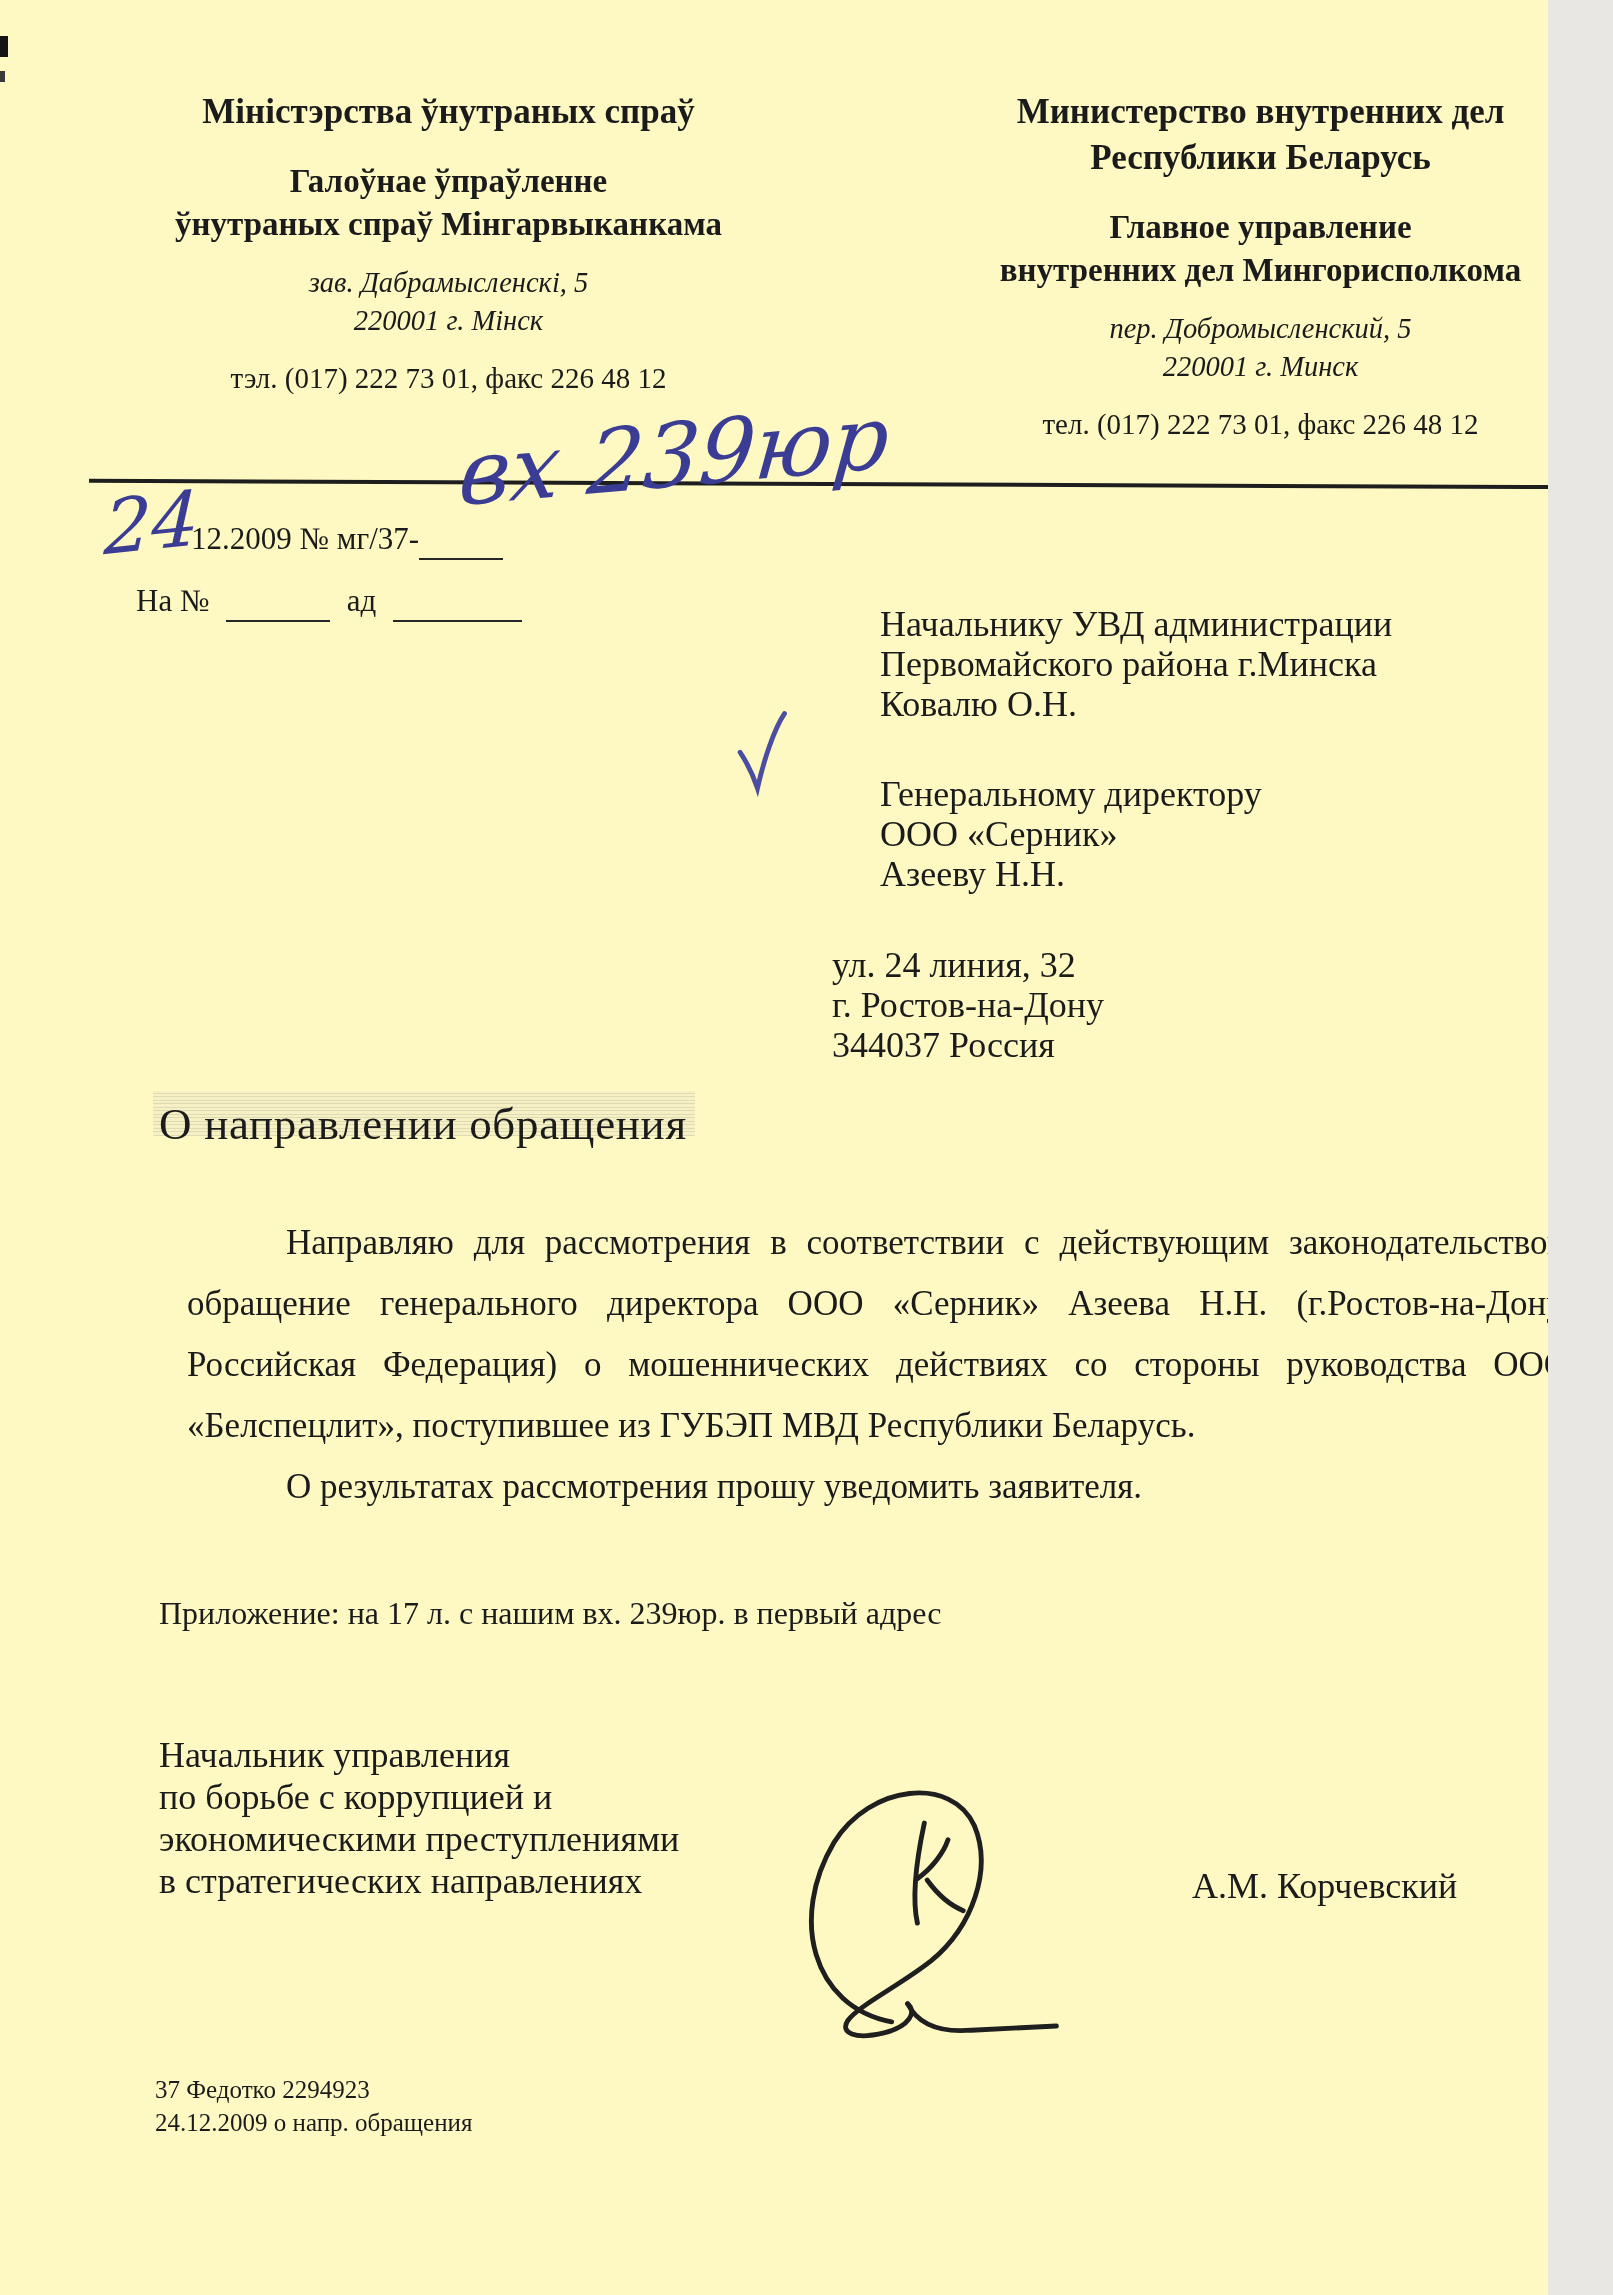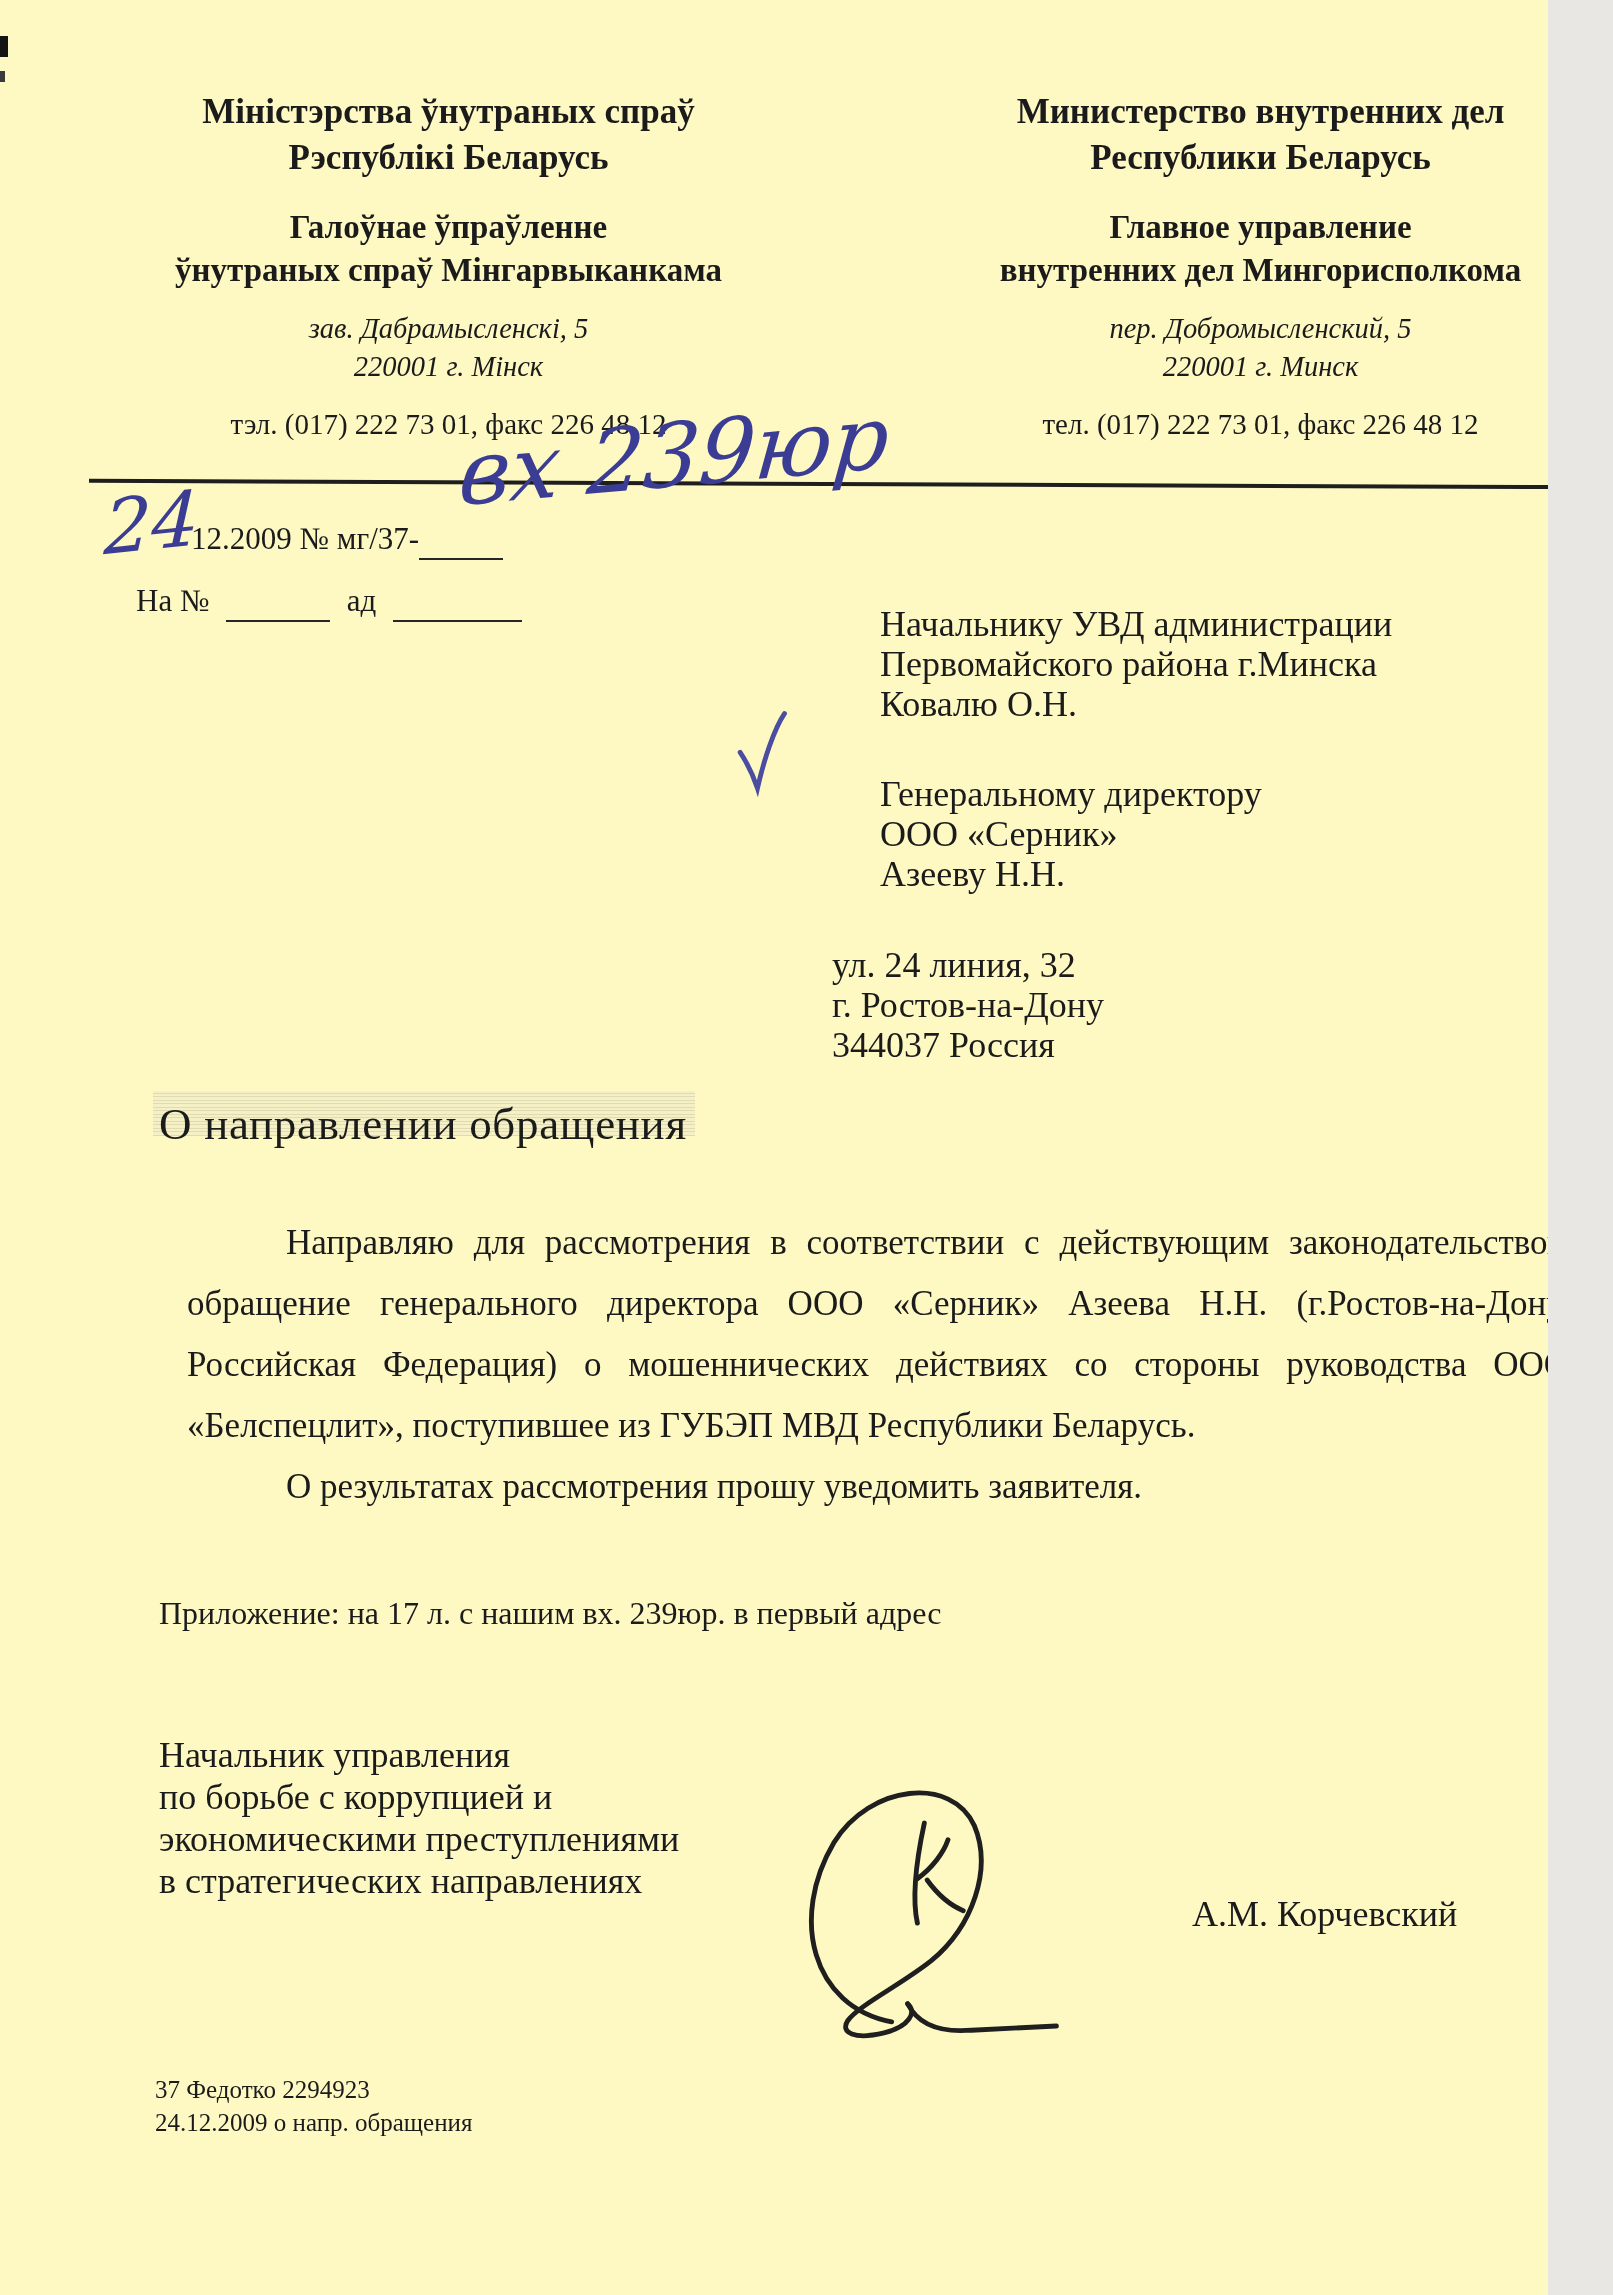--- a/index.html
+++ b/index.html
@@ -65,38 +65,37 @@
     left:159px;top:1212px;width:1382px;
     font-size:35px;line-height:61px;
     text-align:justify;
     margin-left:28px;
   }
   .body-text p{margin:0;text-indent:99px;}
   .attachment{left:159px;top:1595px;font-size:32px;white-space:nowrap;}
   
   .sig-title{left:159px;top:1734px;font-size:36px;line-height:42px;white-space:nowrap;}
   .sig-svg{left:742px;top:1773px;}
-  .sig-name{left:1192px;top:1865px;font-size:36px;white-space:nowrap;margin-top:28px;}
+  .sig-name{left:1192px;top:1865px;font-size:36px;white-space:nowrap;}
   
   .footer{left:155px;top:2073px;font-size:25px;line-height:33px;white-space:nowrap;}
   
   .mark1{left:0;top:36px;width:7.7px;height:21px;background:#141414;}
   .mark2{left:0;top:71px;width:4.9px;height:11px;background:#3a3a3a;}
 </style>
 </head>
 <body>
 
 <div class="paper">
 
   <div class="abs mark1"></div>
   <div class="abs mark2"></div>
 
   <div class="abs hcol" style="left:97px;top:89px;">
     <div class="org">Міністэрства ўнутраных спраў</div>
-    <div class="org">Рэспублікі  Беларусь</div>
     <div class="gap-lg"></div>
     <div class="dept">Галоўнае ўпраўленне</div>
     <div class="dept">ўнутраных спраў Мінгарвыканкама</div>
     <div class="gap-md"></div>
     <div class="addr">зав. Дабрамысленскі, 5</div>
     <div class="addr">220001 г. Мінск</div>
     <div class="phone">тэл.  (017) 222 73 01, факс 226 48 12</div>
   </div>
 
   <div class="abs hcol" style="left:909px;top:89px;">

